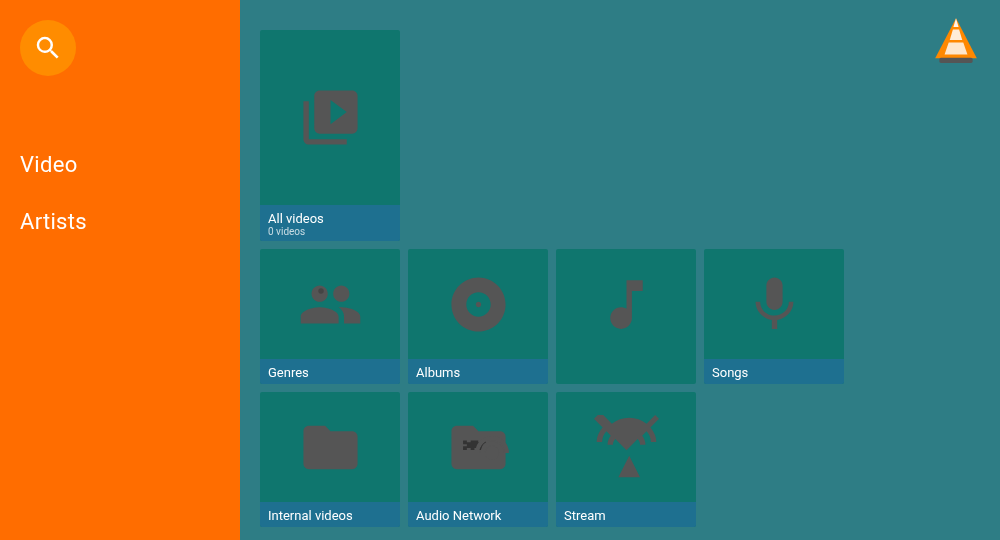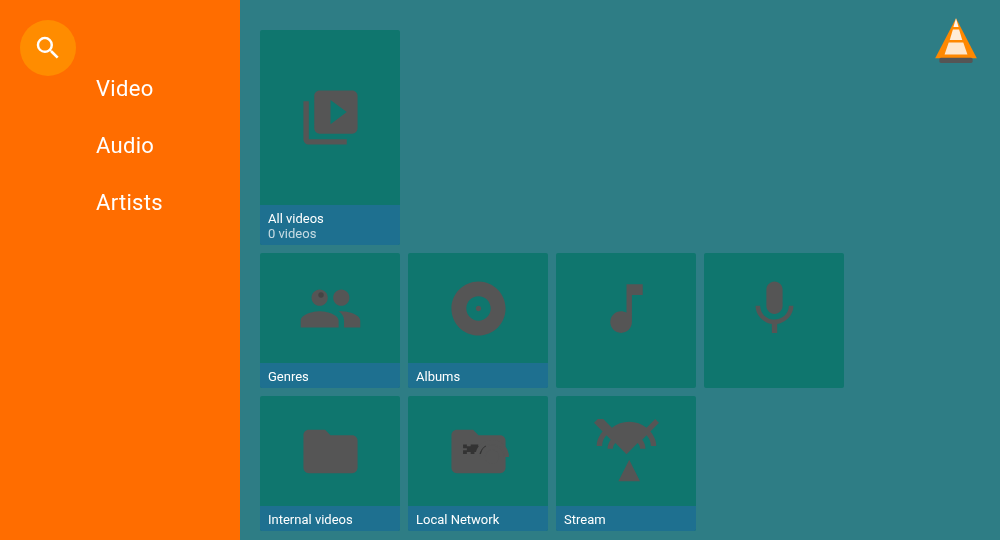--- a/index.html
+++ b/index.html
@@ -10,21 +10,21 @@
       font-family: 'Roboto', Arial, sans-serif;
       display: flex;
     }
 
     
     #sidebar {
       width: 240px;
       height: 540px;
       background: #FF6D00;
       display: flex;
-      flex-direction: row;
+      flex-direction: column;
       position: relative;
       flex-shrink: 0;
     }
 
     #search-btn {
       width: 56px;
       height: 56px;
       background: #FF8C00;
       border-radius: 50%;
       display: flex;
@@ -113,21 +113,21 @@
     }
 
     .tile-label {
       color: white;
       font-size: 13px;
       font-weight: 400;
     }
 
     .tile-sublabel {
       color: rgba(255,255,255,0.75);
-      font-size: 13px;
+      font-size: 10px;
     }
 
     
     .tile-all-videos {
       width: 140px;
     }
 
     .tile-all-videos .tile-icon {
       height: 175px;
     }
@@ -152,23 +152,20 @@
     <svg viewBox="0 0 24 24">
       <path d="M15.5 14h-.79l-.28-.27A6.471 6.471 0 0 0 16 9.5 6.5 6.5 0 1 0 9.5 16c1.61 0 3.09-.59 4.23-1.57l.27.28v.79l5 4.99L20.49 19l-4.99-5zm-6 0C7.01 14 5 11.99 5 9.5S7.01 5 9.5 5 14 7.01 14 9.5 11.99 14 9.5 14z"></path>
     </svg>
   </div>
 
   <nav id="nav-items">
     <div class="nav-item">
       <span>Video</span>
     </div>
     <div class="nav-item">
-      <span>Audio</span>
-    </div>
-    <div class="nav-item">
       <span>Artists</span>
     </div>
   </nav>
 </div>
 
 <div id="main">
 
   <div id="vlc-logo">
     <svg viewBox="0 0 100 100" xmlns="http://www.w3.org/2000/svg">
 
@@ -233,20 +230,23 @@
           </svg>
         </div>
       </div>
 
       <div class="tile">
         <div class="tile-icon">
           <svg viewBox="0 0 24 24">
 
             <path d="M12 14c1.66 0 2.99-1.34 2.99-3L15 5c0-1.66-1.34-3-3-3S9 3.34 9 5v6c0 1.66 1.34 3 3 3zm5.3-3c0 3-2.54 5.1-5.3 5.1S6.7 14 6.7 11H5c0 3.41 2.72 6.23 6 6.72V21h2v-3.28c3.28-.48 6-3.3 6-6.72h-1.7z"></path>
           </svg>
+        </div>
+        <div class="tile-label-bar">
+          <div class="tile-label">Songs</div>
         </div>
       </div>
 
     </div>
 
     <div class="grid-row">
 
       <div class="tile">
         <div class="tile-icon">
           <svg viewBox="0 0 24 24">
@@ -262,21 +262,21 @@
         <div class="tile-icon">
           <svg viewBox="0 0 24 24">
             <path d="M10 4H4c-1.1 0-1.99.9-1.99 2L2 18c0 1.1.9 2 2 2h16c1.1 0 2-.9 2-2V8c0-1.1-.9-2-2-2h-8l-2-2z"></path>
             <path d="M15 13c0-1.3.84-2.4 2-2.82V9h-2v1h-2V9H9v1H7V9H5v2h2v1H5v2h2v-1h2v1h2v-1h2v1h2v-1.18c-1.16-.42-2-1.52-2-2.82z" fill="#333" transform="translate(0,1) scale(0.7) translate(4,3)"></path>
             <circle cx="17" cy="14" r="2.5" fill="#555"></circle>
             <path d="M13.5 14c0-1.93 1.57-3.5 3.5-3.5s3.5 1.57 3.5 3.5" fill="none" stroke="#555" stroke-width="1.5"></path>
             <path d="M11.5 14c0-3.04 2.46-5.5 5.5-5.5s5.5 2.46 5.5 5.5" fill="none" stroke="#555" stroke-width="1.5"></path>
           </svg>
         </div>
         <div class="tile-label-bar">
-          <div class="tile-label">Local Network</div>
+          <div class="tile-label">Audio Network</div>
         </div>
       </div>
 
       <div class="tile">
         <div class="tile-icon">
           <svg viewBox="0 0 24 24">
 
             <path d="M1.41 0L0 1.41l3.18 3.18C1.9 6.04 1 7.93 1 10h2c0-1.54.61-2.93 1.6-3.96L6.21 7.65C5.45 8.6 5 9.75 5 11h2c0-.83.34-1.58.88-2.12L12 13l4.12-4.12C16.66 9.42 17 10.17 17 11h2c0-1.25-.45-2.4-1.21-3.35l1.61-1.61C20.39 7.07 21 8.46 21 10h2c0-2.07-.9-3.96-2.18-5.41L24 1.41 22.59 0 19.4 3.19C17.64 1.82 15.42 1 13 1S8.36 1.82 6.6 3.19L3.41 0 1.41 0zM13 15l-4 8h8l-4-8z"></path>
           </svg>
         </div>

